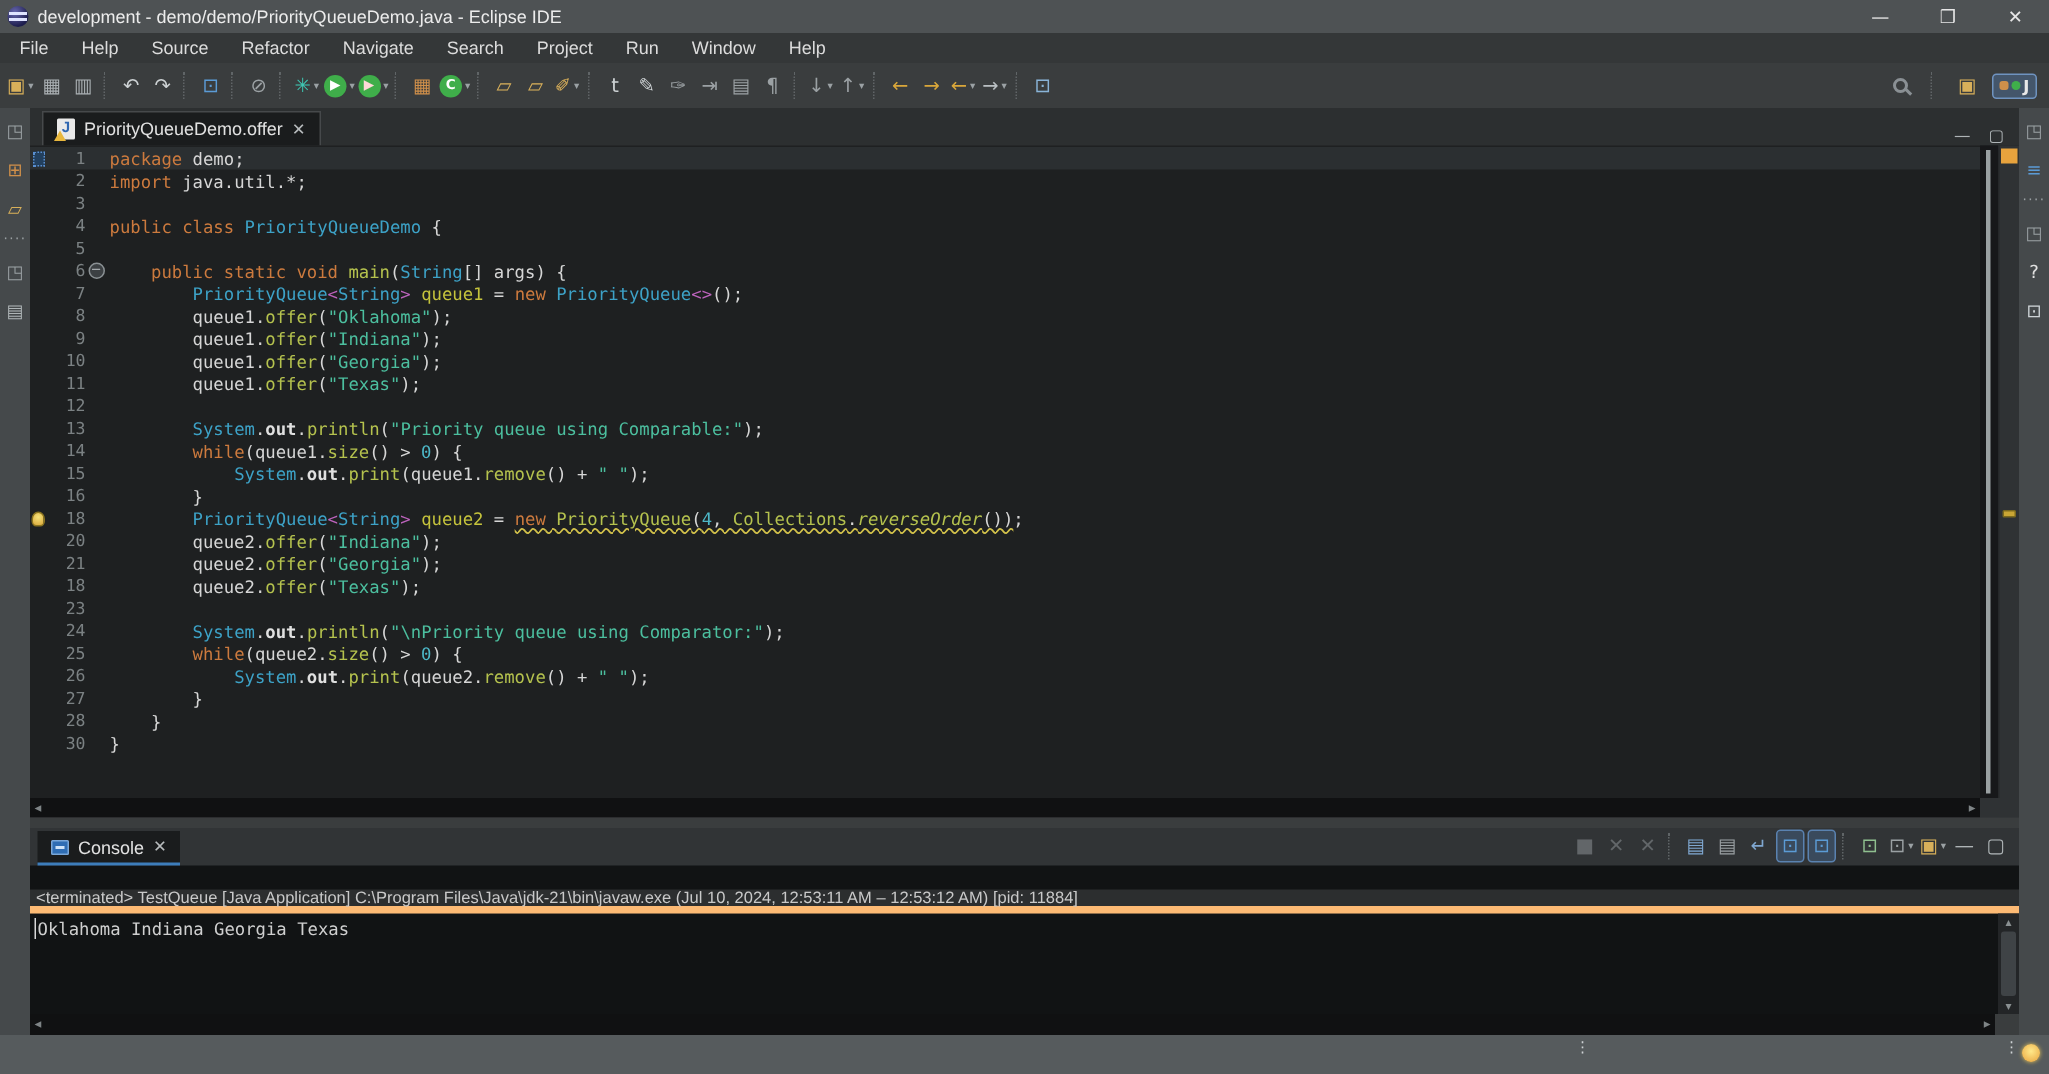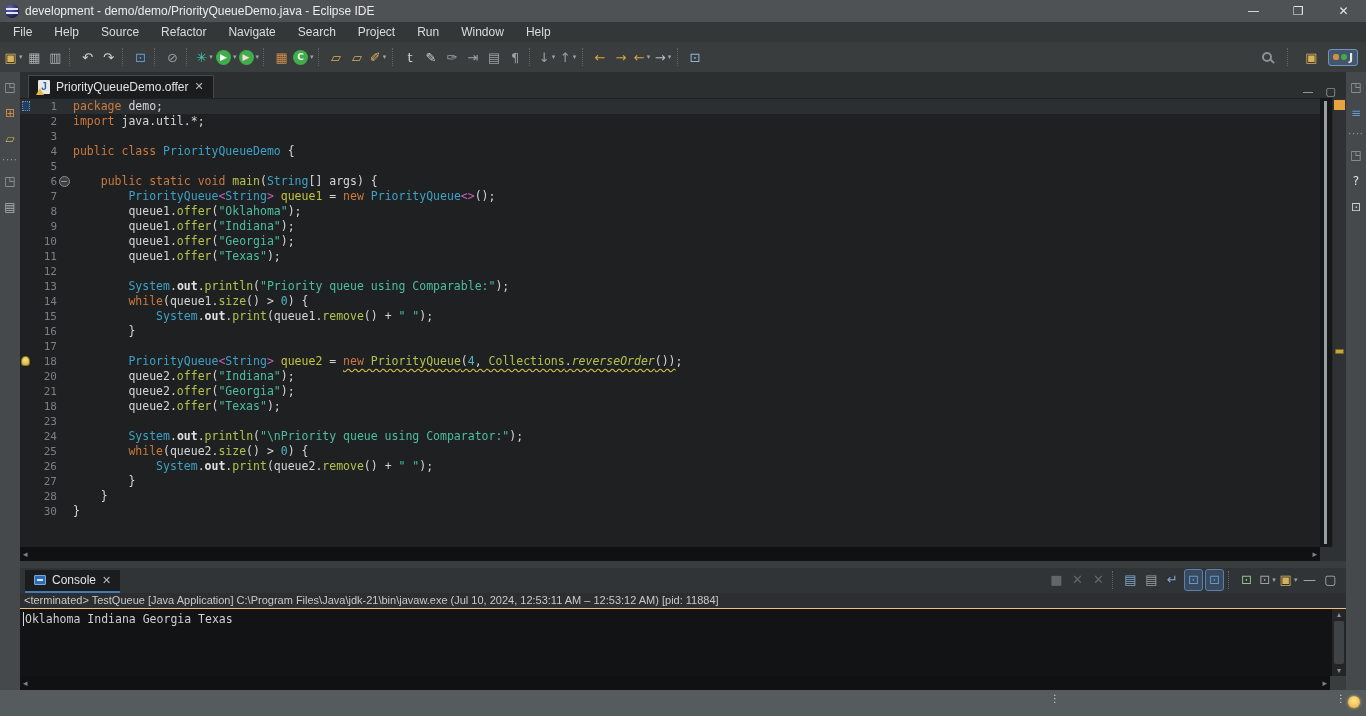--- a/index.html
+++ b/index.html
@@ -106,22 +106,22 @@
   .ctab { height:23px; background:#1a1c1d; border-bottom:2px solid #3d7dbb;
           display:flex; align-items:center; gap:6px; padding:0 9px; margin-left:5px;
           color:#e2e2e2; font-size:12px; }
   .mon { width:12px; height:10px; background:#2f6db3; border:1px solid #7aa7d8;
          border-radius:1px; position:relative; }
   .mon i { position:absolute; left:2px; right:2px; top:3px; height:2px; background:#cfe3f7; }
   .c-toolbar { margin-left:auto; display:flex; align-items:center; padding-right:5px;
                padding-bottom:2px; font-family:"DejaVu Sans",sans-serif; }
   .tbtn.boxed { background:#3a4a5c; border:1px solid #5a82b0; }
   .tbtn.dis { opacity:.55; }
-  .c-status { height:16px; background:#2c2e2f; border-bottom:1px solid #fdba74;
-              color:#c9c9c9; font-size:11px; display:flex; align-items:center; padding-left:4px; }
+  .c-status { height:16px; background:#2c2e2f; border-bottom:5px solid #fdba74;
+              color:#c9c9c9; font-size:11px; display:flex; align-items:center; padding-left:4px;margin-top:16px; }
   .c-body { height:67px; display:flex; }
   .c-out { flex:1; font-family:"DejaVu Sans Mono",monospace; font-size:11.5px;
            color:#cfcfcf; padding:3px 0 0 3px; }
   .caret { border-left:1px solid #d8d8d8; margin-right:1px; }
   .c-vscroll { width:14px; background:#232527; display:flex; flex-direction:column;
                justify-content:space-between; align-items:center; color:#8a9092;
                font-size:8px; font-family:"DejaVu Sans",sans-serif; padding:1px 0; }
   .c-vthumb { flex:1; width:10px; margin:2px 0; background:#3f4346; border-radius:2px; }
   .c-hscroll-row { height:14px; display:flex; }
   .c-hscroll { flex:1; background:#101112; display:flex; align-items:center;
@@ -327,21 +327,20 @@
           <div class="cl"><div class="gmark"></div><div class="gnum">7</div><div class="gfold"></div><div class="ctext"><span class="tk pl">        </span><span class="tk cls">PriorityQueue</span><span class="tk br">&lt;</span><span class="tk cls">String</span><span class="tk br">&gt;</span><span class="tk pl"> </span><span class="tk var">queue1</span><span class="tk pl"> = </span><span class="tk kw">new</span><span class="tk pl"> </span><span class="tk cls">PriorityQueue</span><span class="tk br">&lt;&gt;</span><span class="tk pl">();</span></div></div>
           <div class="cl"><div class="gmark"></div><div class="gnum">8</div><div class="gfold"></div><div class="ctext"><span class="tk pl">        queue1.</span><span class="tk mth">offer</span><span class="tk pl">(</span><span class="tk str">"Oklahoma"</span><span class="tk pl">);</span></div></div>
           <div class="cl"><div class="gmark"></div><div class="gnum">9</div><div class="gfold"></div><div class="ctext"><span class="tk pl">        queue1.</span><span class="tk mth">offer</span><span class="tk pl">(</span><span class="tk str">"Indiana"</span><span class="tk pl">);</span></div></div>
           <div class="cl"><div class="gmark"></div><div class="gnum">10</div><div class="gfold"></div><div class="ctext"><span class="tk pl">        queue1.</span><span class="tk mth">offer</span><span class="tk pl">(</span><span class="tk str">"Georgia"</span><span class="tk pl">);</span></div></div>
           <div class="cl"><div class="gmark"></div><div class="gnum">11</div><div class="gfold"></div><div class="ctext"><span class="tk pl">        queue1.</span><span class="tk mth">offer</span><span class="tk pl">(</span><span class="tk str">"Texas"</span><span class="tk pl">);</span></div></div>
           <div class="cl"><div class="gmark"></div><div class="gnum">12</div><div class="gfold"></div><div class="ctext"></div></div>
           <div class="cl"><div class="gmark"></div><div class="gnum">13</div><div class="gfold"></div><div class="ctext"><span class="tk pl">        </span><span class="tk cls">System</span><span class="tk pl">.</span><span class="tk fld">out</span><span class="tk pl">.</span><span class="tk mth">println</span><span class="tk pl">(</span><span class="tk str">"Priority queue using Comparable:"</span><span class="tk pl">);</span></div></div>
           <div class="cl"><div class="gmark"></div><div class="gnum">14</div><div class="gfold"></div><div class="ctext"><span class="tk pl">        </span><span class="tk kw">while</span><span class="tk pl">(queue1.</span><span class="tk mth">size</span><span class="tk pl">() &gt; </span><span class="tk num">0</span><span class="tk pl">) {</span></div></div>
           <div class="cl"><div class="gmark"></div><div class="gnum">15</div><div class="gfold"></div><div class="ctext"><span class="tk pl">            </span><span class="tk cls">System</span><span class="tk pl">.</span><span class="tk fld">out</span><span class="tk pl">.</span><span class="tk mth">print</span><span class="tk pl">(queue1.</span><span class="tk mth">remove</span><span class="tk pl">() + </span><span class="tk str">" "</span><span class="tk pl">);</span></div></div>
           <div class="cl"><div class="gmark"></div><div class="gnum">16</div><div class="gfold"></div><div class="ctext"><span class="tk pl">        }</span></div></div>
-          <div class="cl"><div class="gmark"></div><div class="gnum">17</div><div class="gfold"></div><div class="ctext"></div></div>
           <div class="cl"><div class="gmark"><span class="bulbw"></span></div><div class="gnum">18</div><div class="gfold"></div><div class="ctext"><span class="tk pl">        </span><span class="tk cls">PriorityQueue</span><span class="tk br">&lt;</span><span class="tk cls">String</span><span class="tk br">&gt;</span><span class="tk pl"> </span><span class="tk var">queue2</span><span class="tk pl"> = </span><span class="tk kw sq">new</span><span class="tk pl sq"> </span><span class="tk mth sq">PriorityQueue</span><span class="tk pl sq">(</span><span class="tk num sq">4</span><span class="tk pl sq">, </span><span class="tk mth sq">Collections</span><span class="tk pl sq">.</span><span class="tk mthi sq">reverseOrder</span><span class="tk pl sq">())</span><span class="tk pl">;</span></div></div>
           <div class="cl"><div class="gmark"></div><div class="gnum">20</div><div class="gfold"></div><div class="ctext"><span class="tk pl">        queue2.</span><span class="tk mth">offer</span><span class="tk pl">(</span><span class="tk str">"Indiana"</span><span class="tk pl">);</span></div></div>
           <div class="cl"><div class="gmark"></div><div class="gnum">21</div><div class="gfold"></div><div class="ctext"><span class="tk pl">        queue2.</span><span class="tk mth">offer</span><span class="tk pl">(</span><span class="tk str">"Georgia"</span><span class="tk pl">);</span></div></div>
           <div class="cl"><div class="gmark"></div><div class="gnum">18</div><div class="gfold"></div><div class="ctext"><span class="tk pl">        queue2.</span><span class="tk mth">offer</span><span class="tk pl">(</span><span class="tk str">"Texas"</span><span class="tk pl">);</span></div></div>
           <div class="cl"><div class="gmark"></div><div class="gnum">23</div><div class="gfold"></div><div class="ctext"></div></div>
           <div class="cl"><div class="gmark"></div><div class="gnum">24</div><div class="gfold"></div><div class="ctext"><span class="tk pl">        </span><span class="tk cls">System</span><span class="tk pl">.</span><span class="tk fld">out</span><span class="tk pl">.</span><span class="tk mth">println</span><span class="tk pl">(</span><span class="tk str">"\nPriority queue using Comparator:"</span><span class="tk pl">);</span></div></div>
           <div class="cl"><div class="gmark"></div><div class="gnum">25</div><div class="gfold"></div><div class="ctext"><span class="tk pl">        </span><span class="tk kw">while</span><span class="tk pl">(queue2.</span><span class="tk mth">size</span><span class="tk pl">() &gt; </span><span class="tk num">0</span><span class="tk pl">) {</span></div></div>
           <div class="cl"><div class="gmark"></div><div class="gnum">26</div><div class="gfold"></div><div class="ctext"><span class="tk pl">            </span><span class="tk cls">System</span><span class="tk pl">.</span><span class="tk fld">out</span><span class="tk pl">.</span><span class="tk mth">print</span><span class="tk pl">(queue2.</span><span class="tk mth">remove</span><span class="tk pl">() + </span><span class="tk str">" "</span><span class="tk pl">);</span></div></div>
           <div class="cl"><div class="gmark"></div><div class="gnum">27</div><div class="gfold"></div><div class="ctext"><span class="tk pl">        }</span></div></div>
           <div class="cl"><div class="gmark"></div><div class="gnum">28</div><div class="gfold"></div><div class="ctext"><span class="tk pl">    }</span></div></div>

